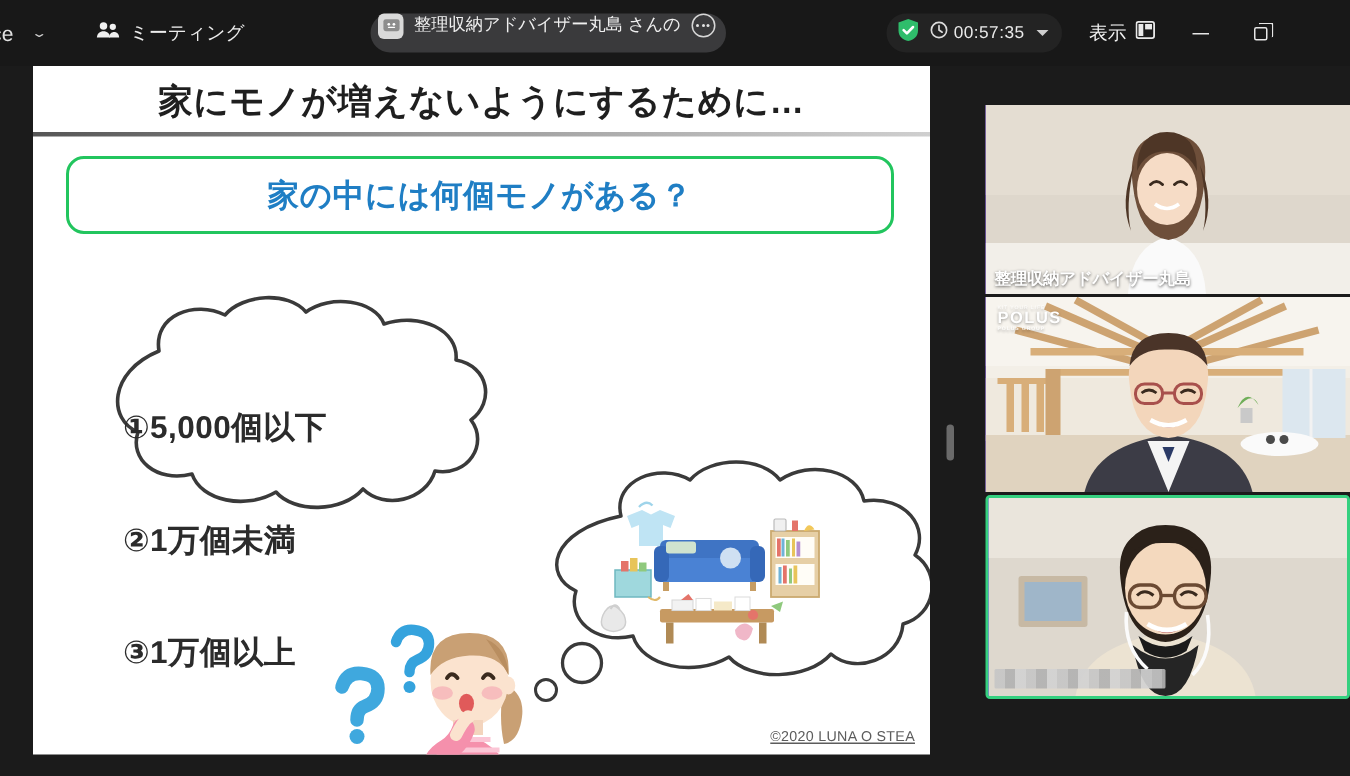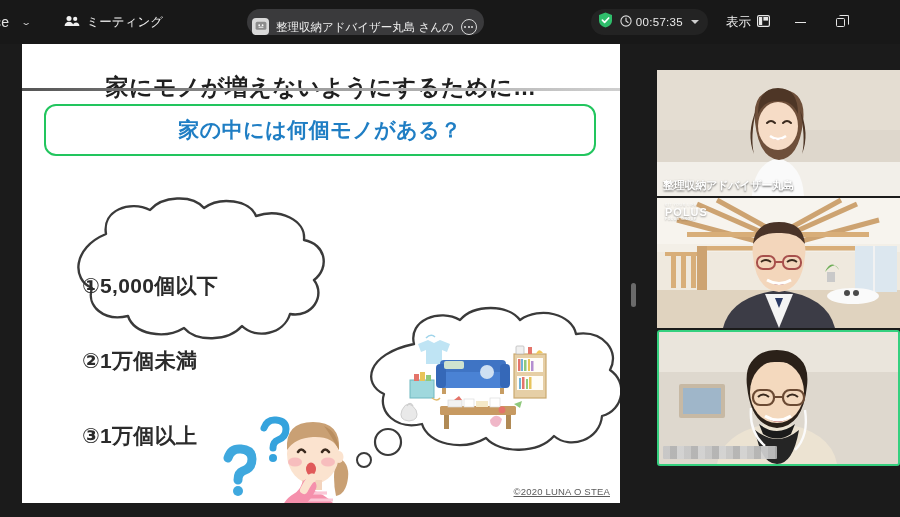--- a/index.html
+++ b/index.html
@@ -41,21 +41,21 @@
     margin-left:20px;
     text-align:center;
   }
   .tb-meeting-label{ font-size:12.5px; color:#ededed; }
   .ico-people{ display:block; }
 
   
   .tb-center{
     position:absolute; left:247px; top:9px;
     height:26px;
-    display:flex; align-items:flex-end; gap:7px;
+    display:flex; align-items:flex-start; gap:7px;
     background:#3a3a3c; border-radius:13px;
     padding:0 7px 0 5px;
   }
   .pill-thumb{
     width:17px; height:17px; border-radius:4px;
     background:#d9d9d9;
     display:flex; align-items:center; justify-content:center;
     flex:0 0 auto;
   }
   .pill-thumb svg{ display:block; }
@@ -113,21 +113,20 @@
     position:absolute; left:22px; top:44px;
     width:598px; height:459px;
     background:#fff;
     overflow:hidden;
   }
   .slide-title{
     position:absolute; left:0; top:8px; width:100%;
     text-align:center;
     font-size:23px; font-weight:700; color:#1f1f1f;
     letter-spacing:.5px;
-    margin-top:20px;
   }
   .title-rule{
     position:absolute; left:0; top:44px; width:100%; height:3px;
     background:linear-gradient(to right,#555 0%,#9a9a9a 45%,#cfcfcf 100%);
   }
   .q-box{
     position:absolute; left:22px; top:60px;
     width:552px; height:52px;
     border:2px solid #22c55e; border-radius:12px;
     display:flex; align-items:center; justify-content:center;

